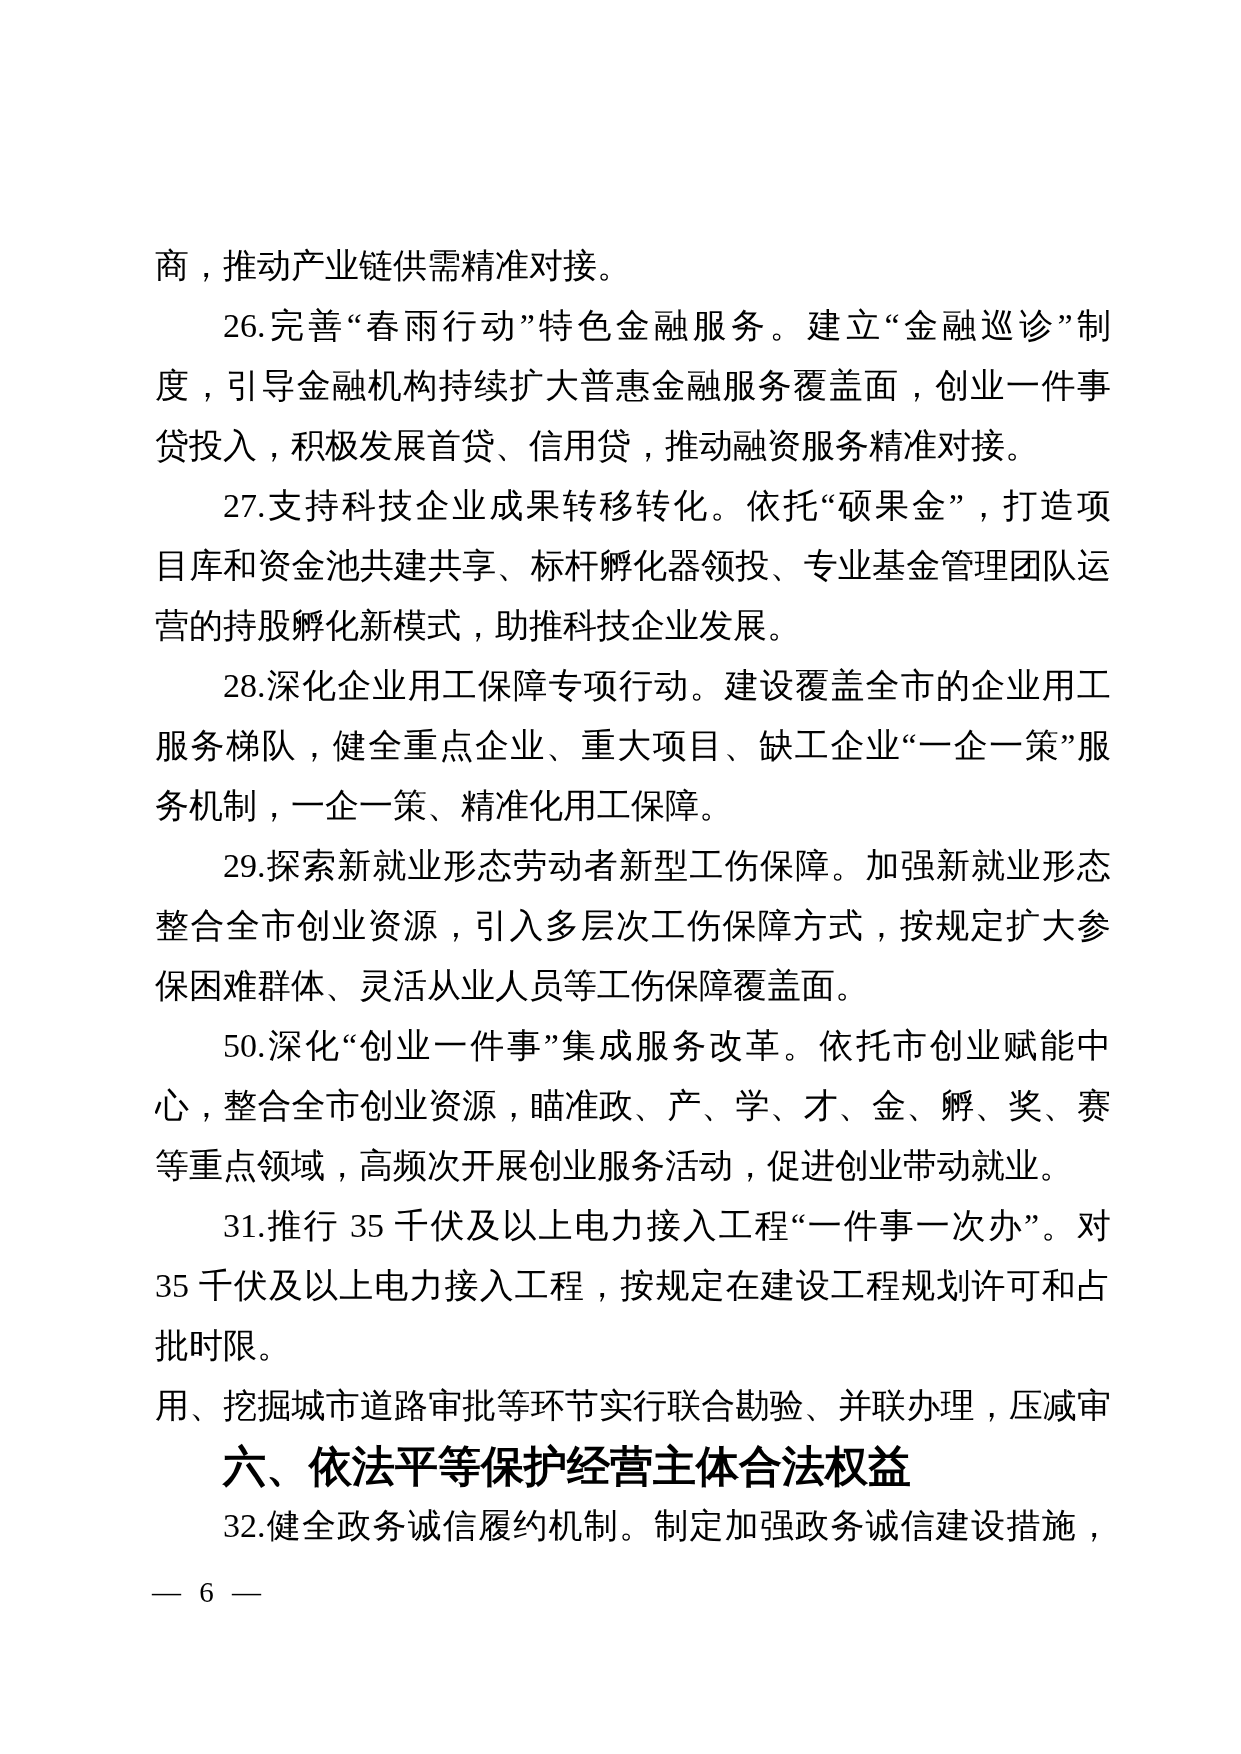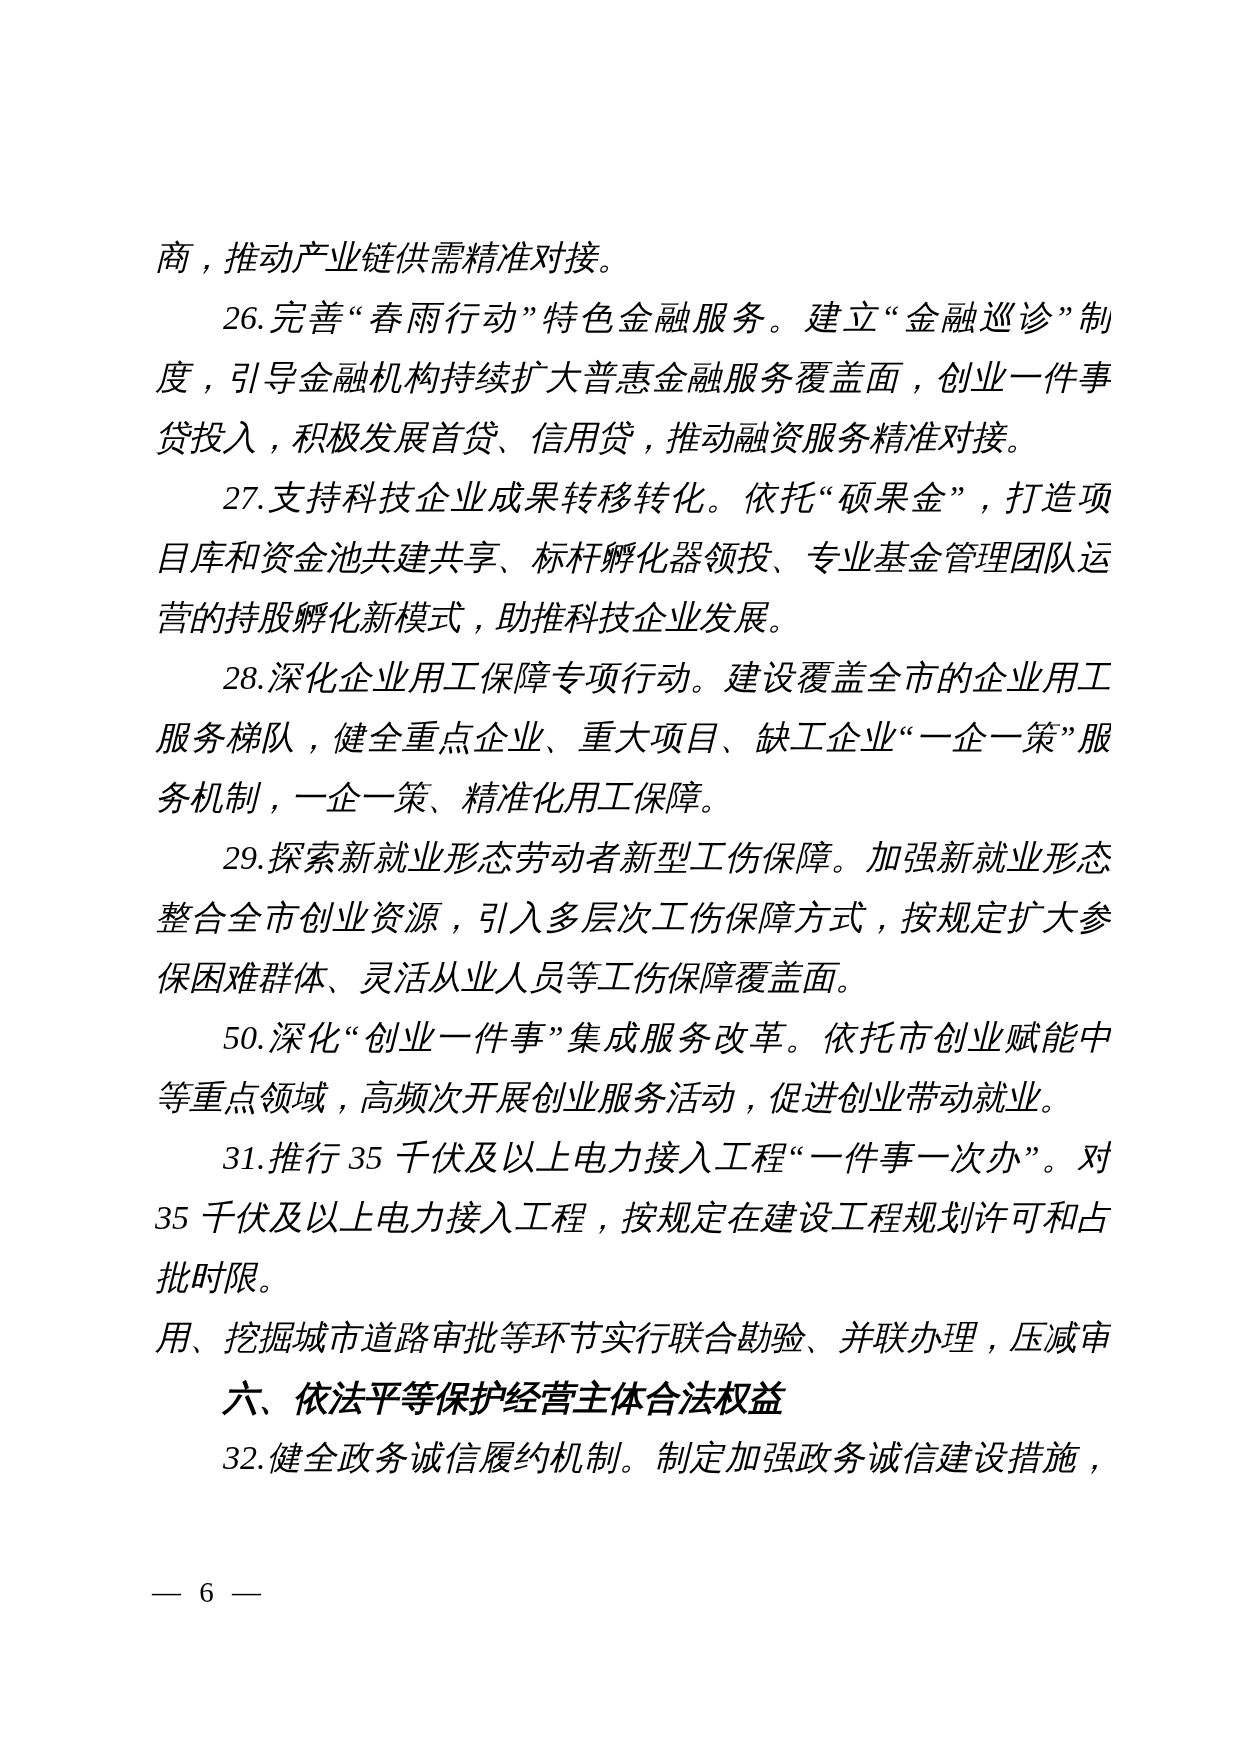--- a/index.html
+++ b/index.html
@@ -12,42 +12,41 @@
     width: 1241px;
     height: 1754px;
     background: #ffffff;
     color: #000000;
     font-family: "Liberation Serif", "DejaVu Serif", serif;
     overflow: hidden;
   }
   .content {
     position: absolute;
     left: 155px;
-    top: 228px;
+    top: 236px;
     width: 956px;
-    font-style: italic;
   }
   .line {
     font-size: 34px;
     line-height: 60px;
     height: 60px;
     text-align: justify;
     text-align-last: left;
     overflow: hidden;
   }
   .line.full {
     text-align-last: justify;
   }
   .line.indent {
     text-indent: 68px;
   }
   .line.heading {
     font-family: "Liberation Sans", "DejaVu Sans", sans-serif;
     font-weight: 700;
-    font-size: 35px;
+    font-size: 43px;
     text-align-last: left;
   }
   .footer {
     position: absolute;
     left: 152px;
     top: 1562px;
     font-size: 29px;
     line-height: 60px;
     word-spacing: 11px;
     color: #000000;
@@ -72,20 +71,21 @@
 
     <div class="line full indent">28.深化企业用工保障专项行动。建设覆盖全市的企业用工</div>
     <div class="line full">服务梯队，健全重点企业、重大项目、缺工企业“一企一策”服</div>
     <div class="line last">务机制，一企一策、精准化用工保障。</div>
 
     <div class="line full indent">29.探索新就业形态劳动者新型工伤保障。加强新就业形态</div>
     <div class="line full">整合全市创业资源，引入多层次工伤保障方式，按规定扩大参</div>
     <div class="line last">保困难群体、灵活从业人员等工伤保障覆盖面。</div>
 
     <div class="line full indent">50.深化“创业一件事”集成服务改革。依托市创业赋能中</div>
+    <div class="line full">心，整合全市创业资源，瞄准政、产、学、才、金、孵、奖、赛</div>
     <div class="line last">等重点领域，高频次开展创业服务活动，促进创业带动就业。</div>
 
     <div class="line full indent">31.推行 35 千伏及以上电力接入工程“一件事一次办”。对</div>
     <div class="line full">35 千伏及以上电力接入工程，按规定在建设工程规划许可和占</div>
     <div class="line last">批时限。</div>
     <div class="line full">用、挖掘城市道路审批等环节实行联合勘验、并联办理，压减审</div>
 
     <div class="line heading indent">六、依法平等保护经营主体合法权益</div>
 
     <div class="line full indent">32.健全政务诚信履约机制。制定加强政务诚信建设措施，</div>

